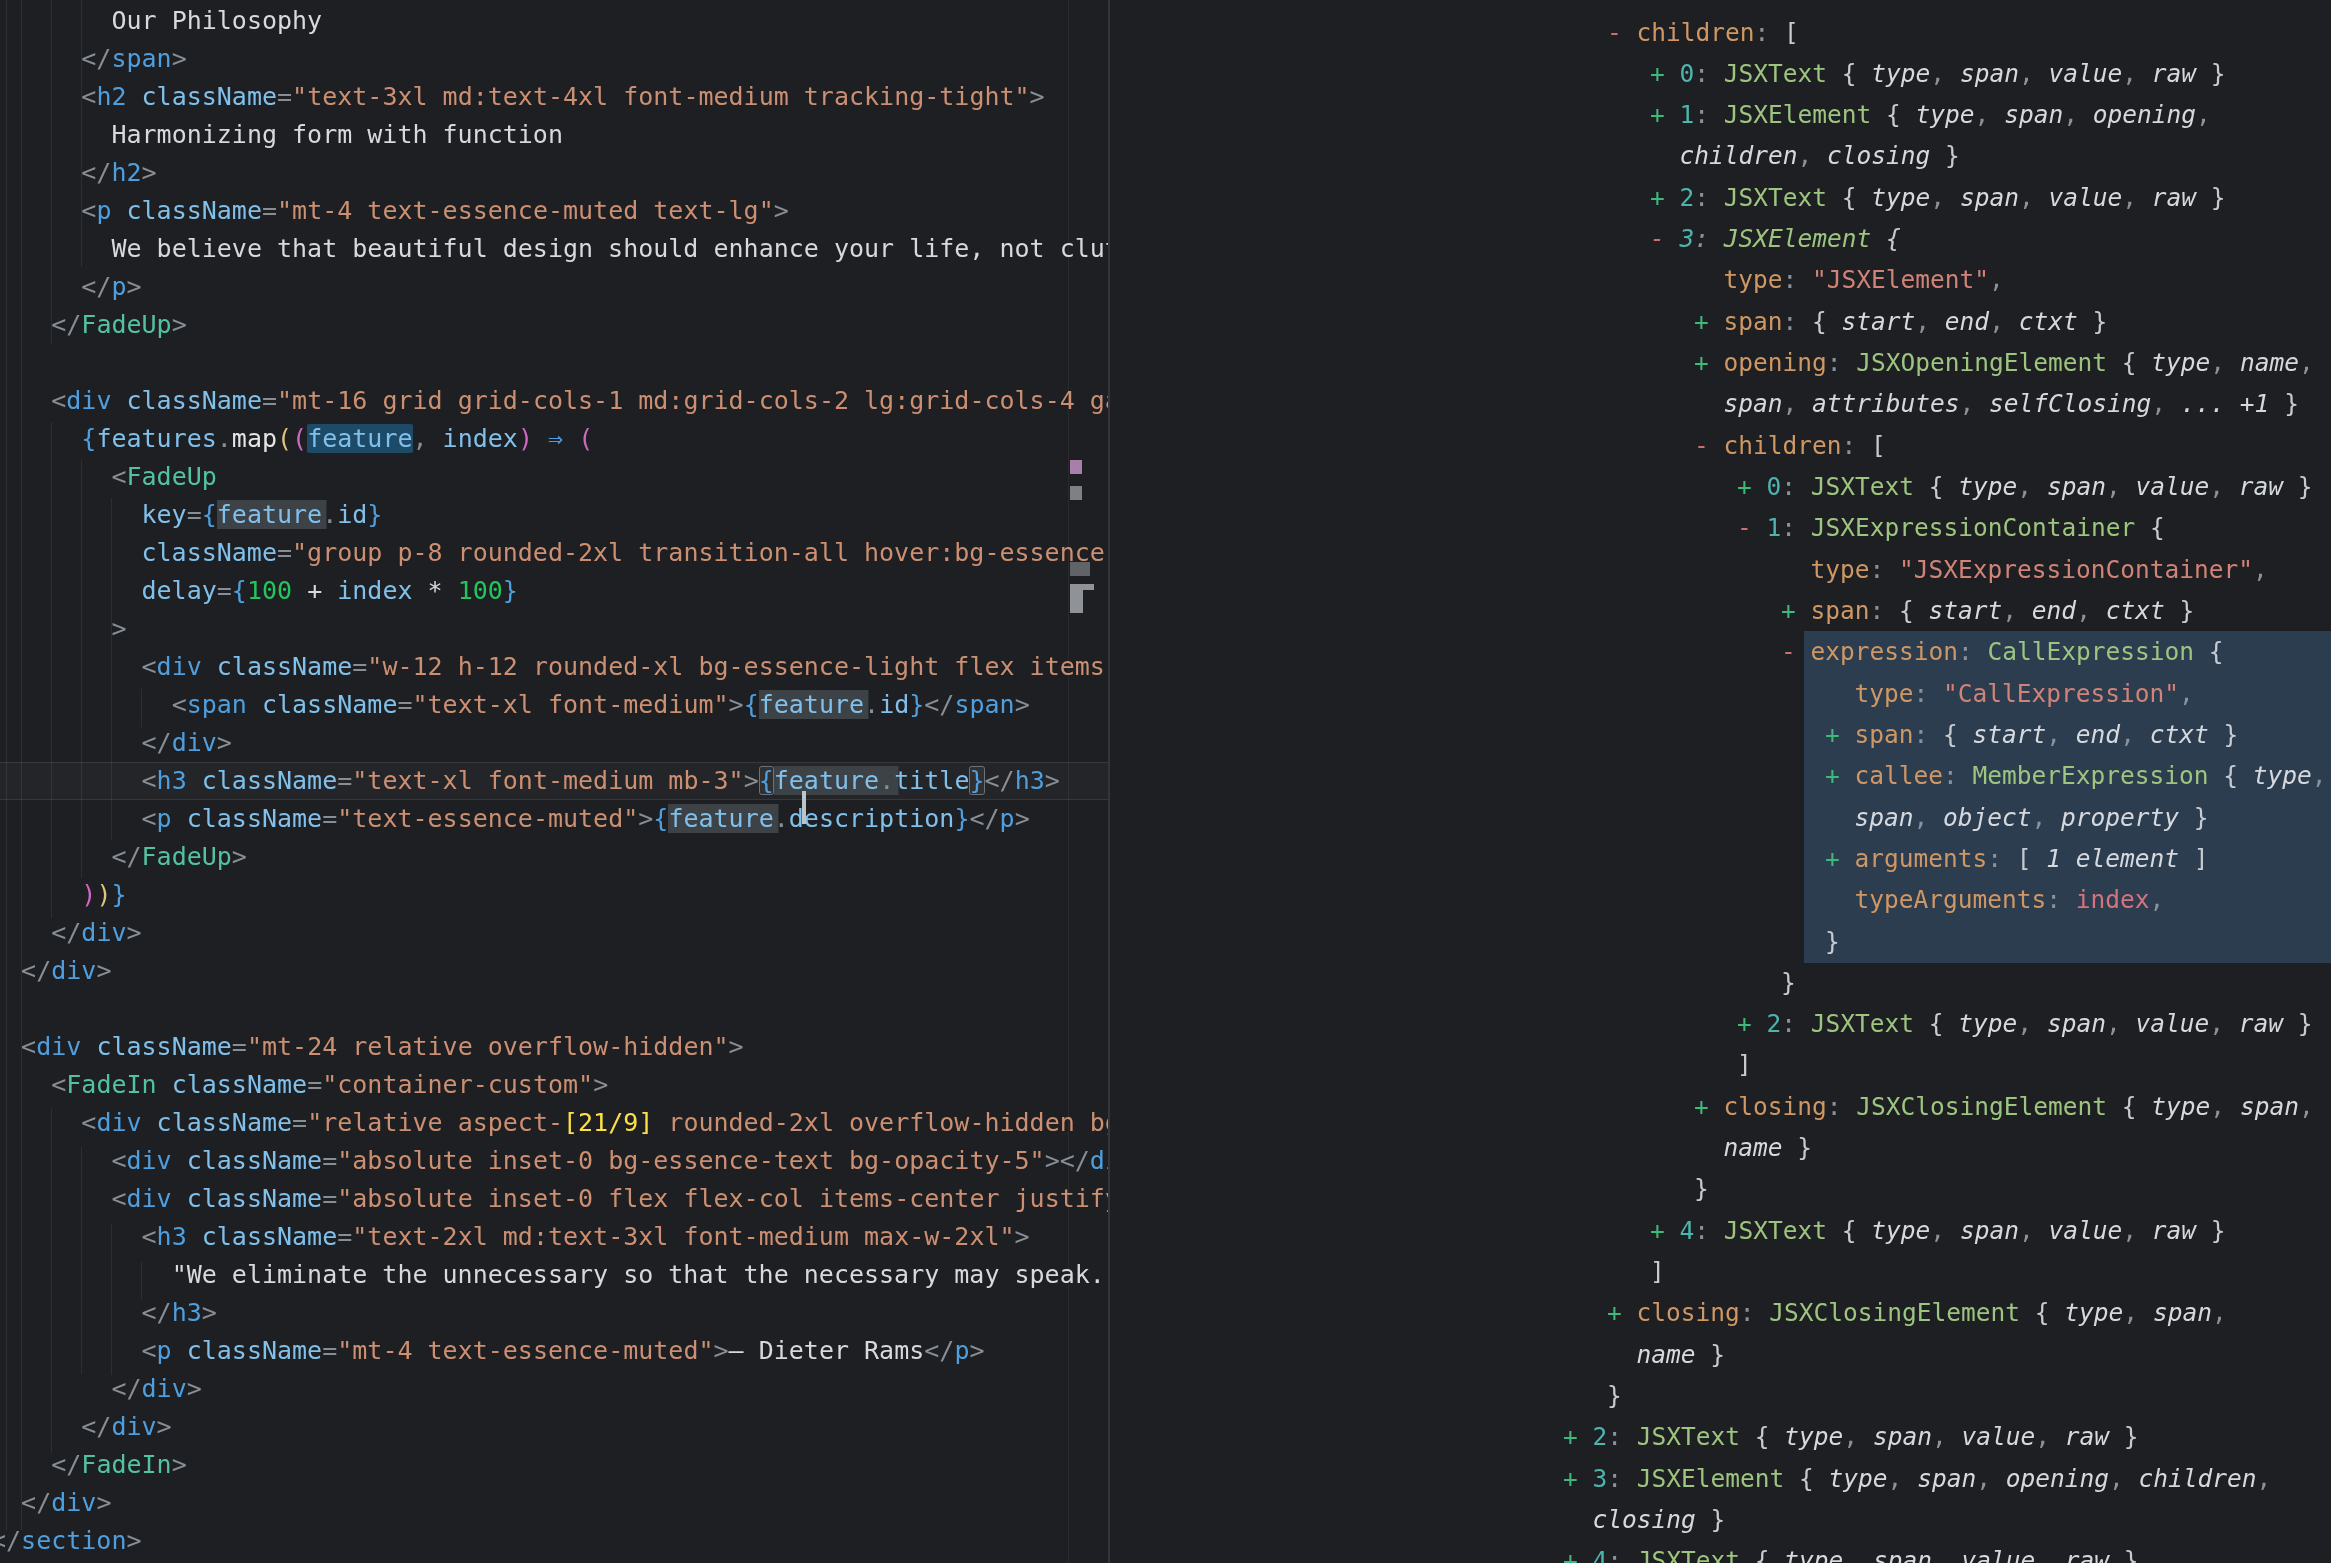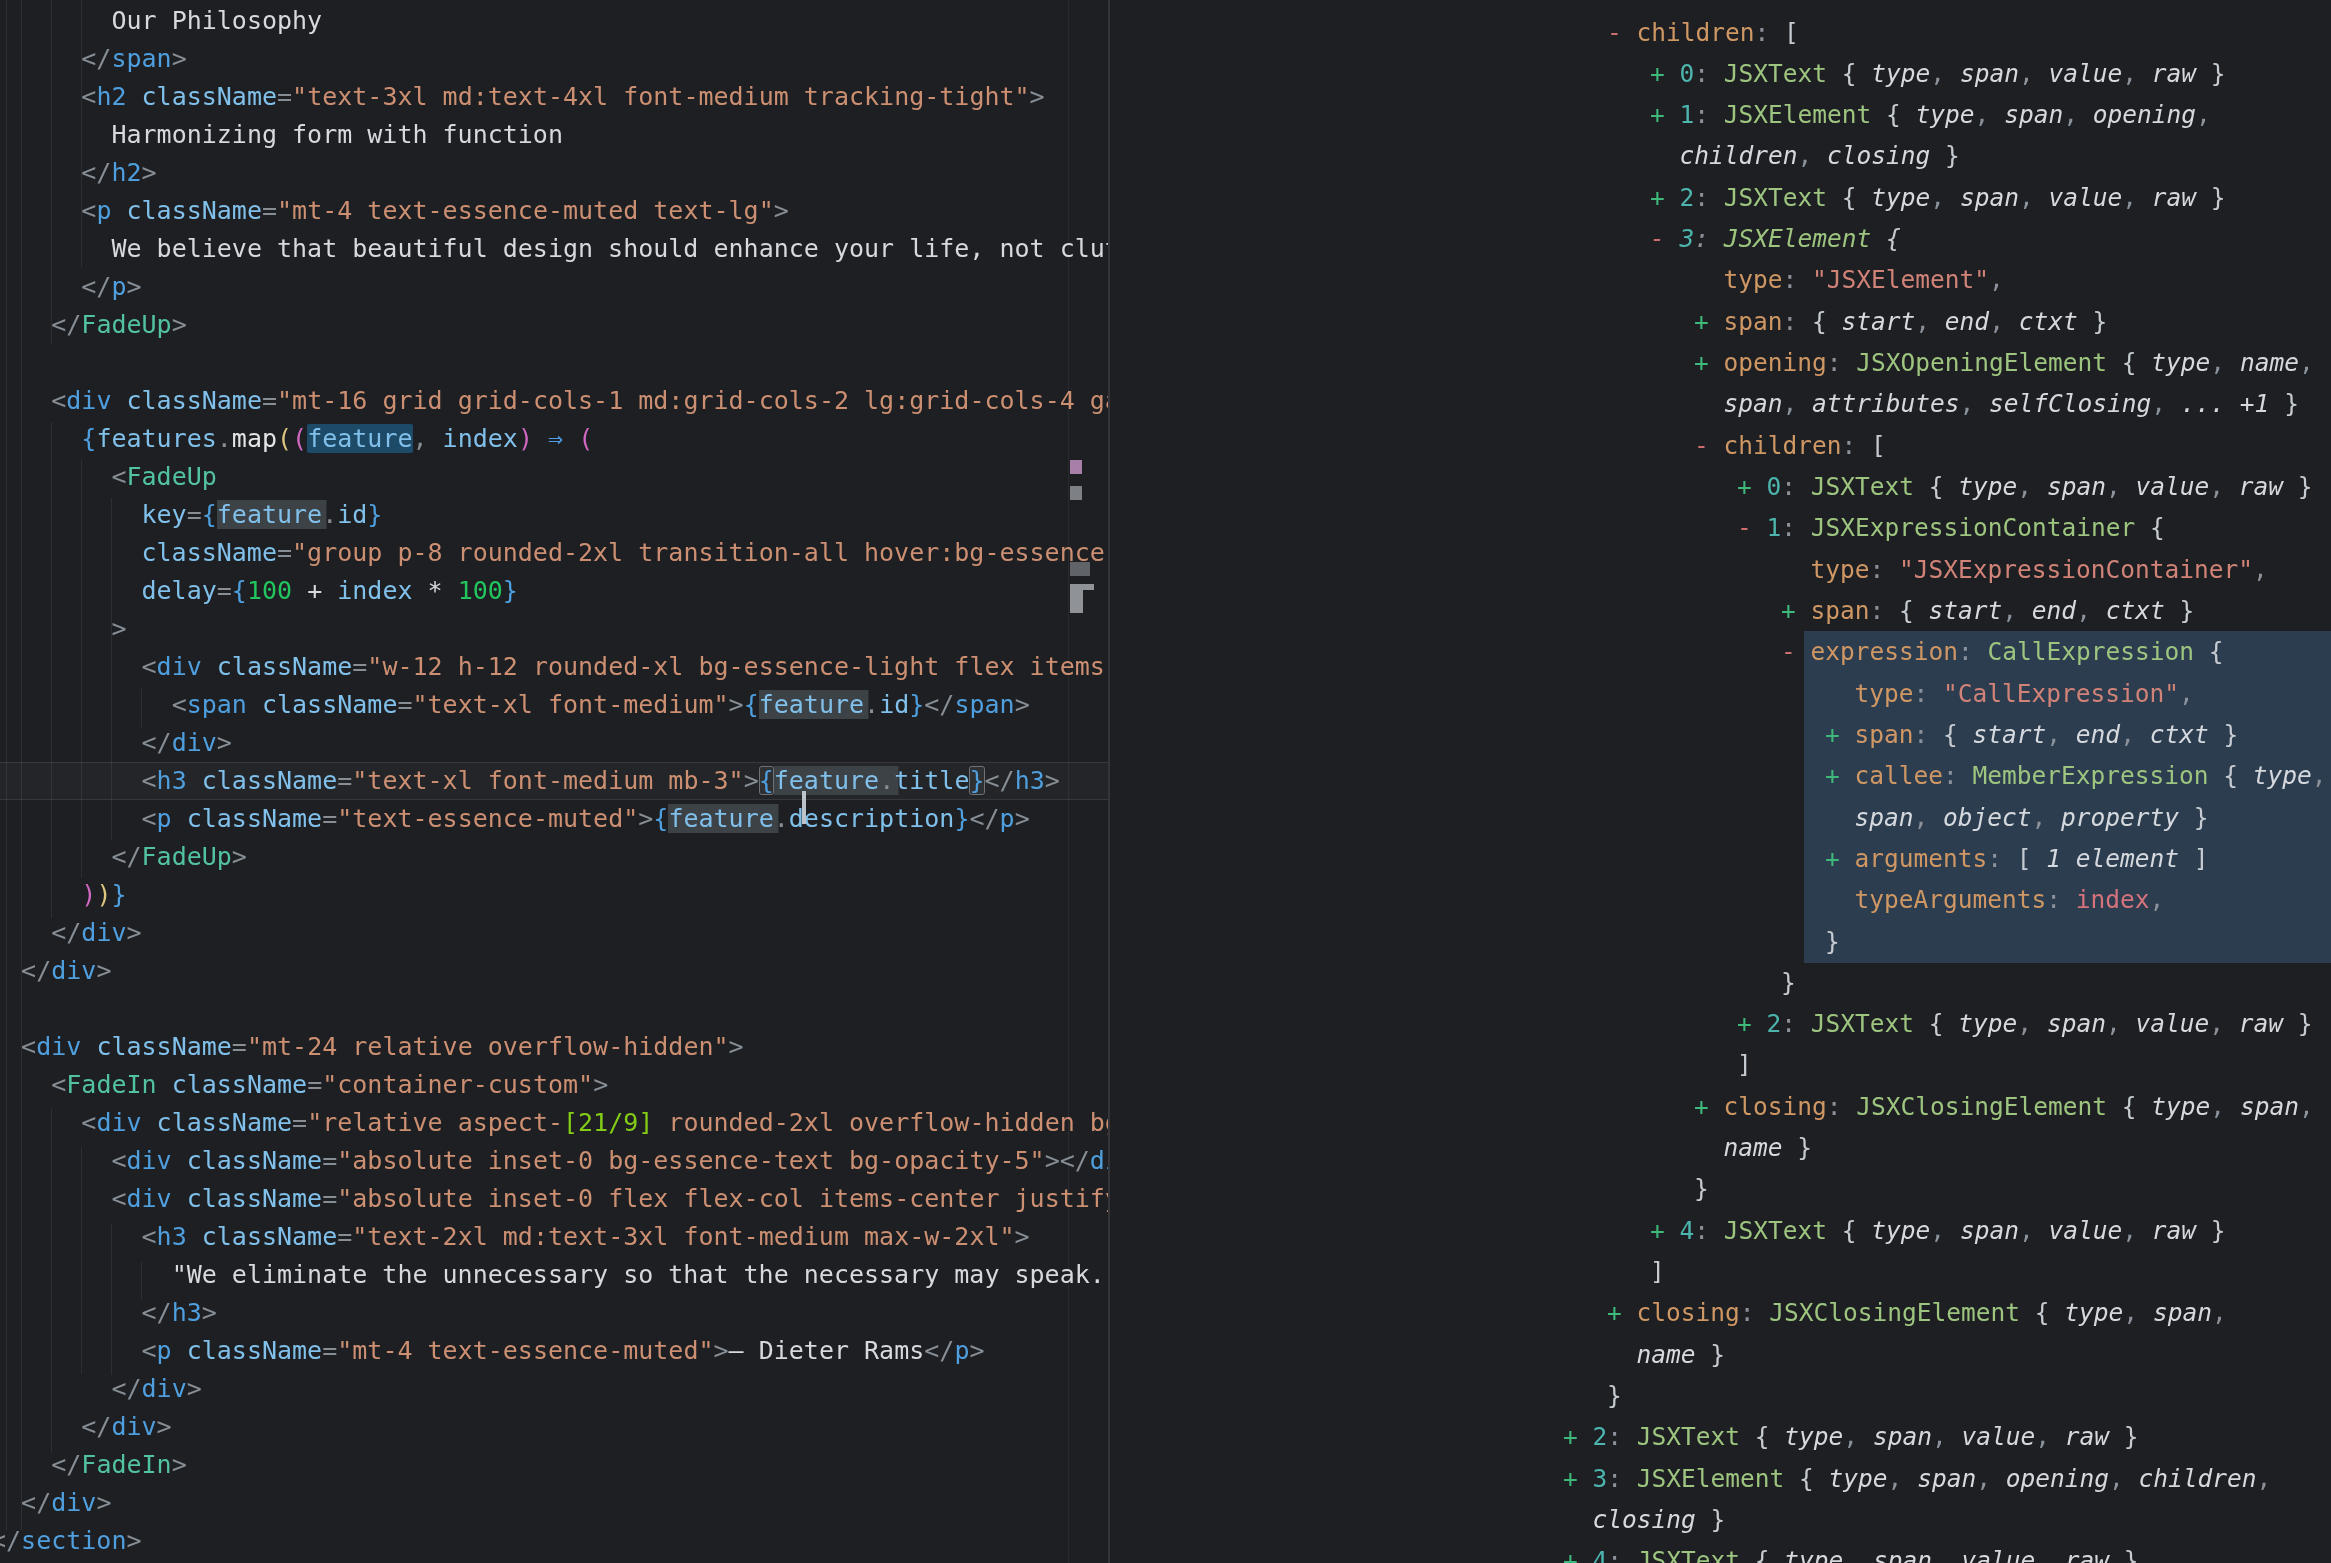--- a/index.html
+++ b/index.html
@@ -21,21 +21,21 @@
   .cl{height:38px;width:1364px;}
   .cl.active{
     background:rgba(255,255,255,0.028);
     box-shadow:inset 0 0.9px 0 rgba(255,255,255,0.09), inset 0 -0.9px 0 rgba(255,255,255,0.09);
   }
   .pn{color:#878e96}
   .tag{color:#4f9fdf}
   .cmp{color:#52c2a2}
   .attr{color:#80c0ea}
   .str{color:#cc8f72}
-  .esc{color:#84cc16}
+  .esc{color:#fde047}
   .txt{color:#d6d9dd}
   .num{color:#22c55e}
   .fn{color:#e5e5e5}
   .brb{color:#4f9fdf}
   .bry{color:#dcc57f}
   .brp{color:#cf68c1}
   .arr{color:#4e9de6}
   .sel{background:#1d4a67;border-radius:1.8px}
   .whl{background:#3d4247;box-shadow:4.5px 0 0 #3d4247}
   .match{outline:1.8px solid #6d737a;outline-offset:-1.8px;border-radius:2.7px;background:rgba(255,255,255,0.05)}

